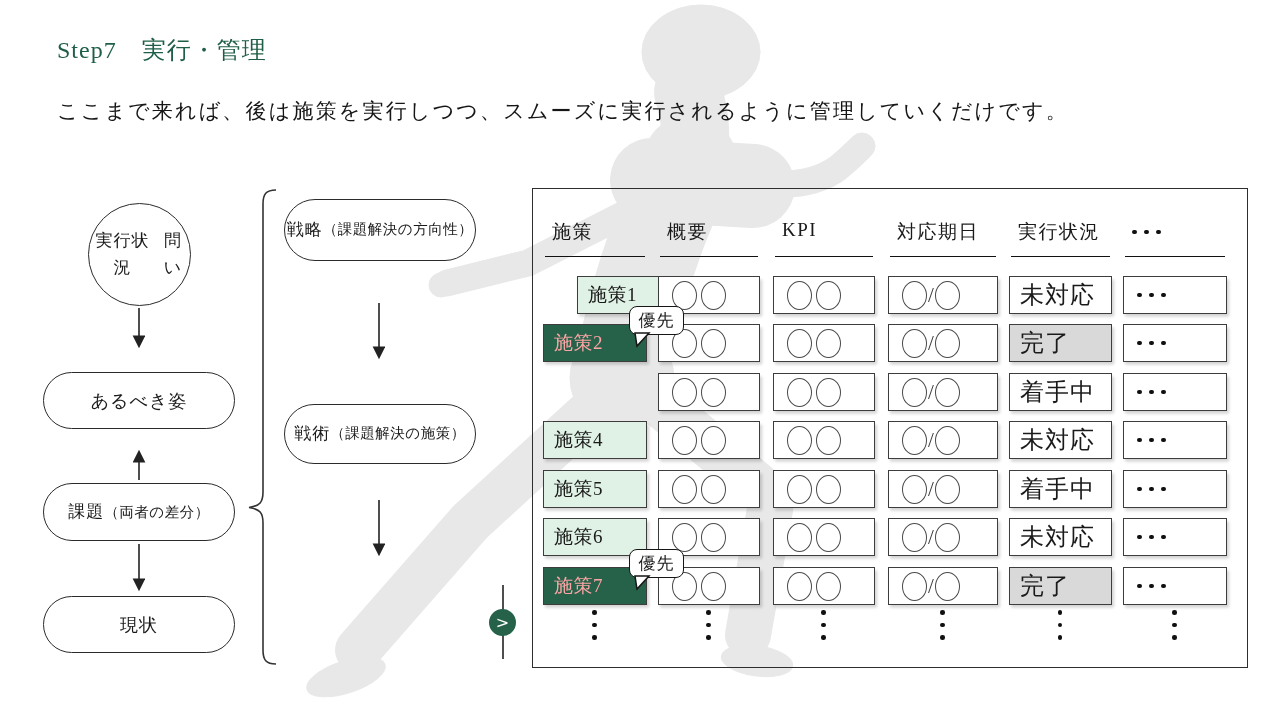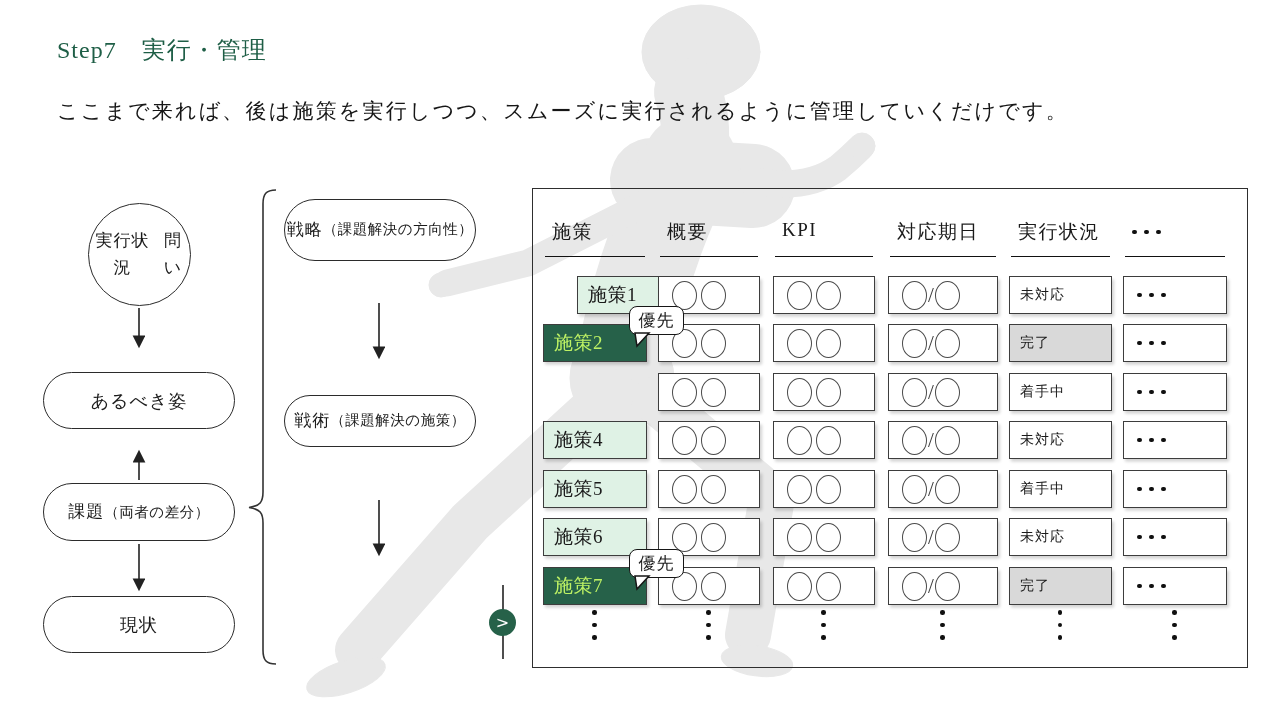--- a/index.html
+++ b/index.html
@@ -24,21 +24,21 @@
   }
   .fs .l1{font-size:17px;letter-spacing:1px;}
   .fs .l2{font-size:14.5px;letter-spacing:0.5px;}
   #node-question{left:88px;top:203px;width:103px;height:103px;border-radius:50%;line-height:1.55;}
   #node-ideal{left:43px;top:372px;width:192px;height:57px;border-radius:29px;}
   #node-ideal .l1{font-size:18px;}
   #node-issue{left:43px;top:483px;width:192px;height:58px;border-radius:29px;line-height:1.3;}
   #node-current{left:43px;top:596px;width:192px;height:57px;border-radius:29px;}
   #node-current .l1{font-size:18px;}
   #node-strategy{left:284px;top:199px;width:192px;height:62px;border-radius:31px;line-height:1.35;}
-  #node-tactics{left:284px;top:395px;width:192px;height:52px;border-radius:31px;line-height:1.35;}
+  #node-tactics{left:284px;top:404px;width:192px;height:60px;border-radius:31px;line-height:1.35;}
   #node-execute{
     left:285px;top:593px;width:192px;height:63px;border-radius:32px;
     background:#266149;border:1.4px solid #16291f;color:#fff;
   }
   #node-execute .l1{font-size:19px;letter-spacing:3px;}
   #chevron-circle{
     position:absolute;left:489px;top:609px;width:27px;height:27px;border-radius:50%;
     background:#266149;color:#fff;z-index:4;display:flex;align-items:center;justify-content:center;
     font-size:16px;font-family:"DejaVu Sans","Liberation Sans",sans-serif;
   }
@@ -48,22 +48,22 @@
     border:1.4px solid #2e2e2e;box-sizing:border-box;background:transparent;
   }
   .th{position:absolute;z-index:3;font-size:19px;letter-spacing:1.5px;white-space:nowrap;}
   .th-line{position:absolute;z-index:3;height:0;border-top:1.5px solid #111;}
   .cell{
     position:absolute;z-index:3;height:38px;box-sizing:border-box;background:#fff;
     border:1.3px solid #3d3d3d;display:flex;align-items:center;
     box-shadow:2px 2.5px 3px rgba(0,0,0,0.18);
   }
   .name-cell{background:#dff2e5;font-size:19px;padding-left:10px;letter-spacing:0.5px;}
-  .name-cell.dark{background:#266149;color:#bef264;}
-  .status-cell{font-size:14px;padding-left:10px;letter-spacing:1px;}
+  .name-cell.dark{background:#266149;color:#fca5a5;}
+  .status-cell{font-size:24px;padding-left:10px;letter-spacing:1px;}
   .status-cell.gray{background:#d9d9d9;}
   .oo{
     display:inline-block;width:25px;height:29px;border:1.5px solid #4a4a4a;border-radius:50%;
     box-sizing:border-box;background:transparent;
   }
   .oo+.oo{margin-left:4px;}
   .pad-l{margin-left:13px;}
   .slash{font-size:21px;margin:0 1px;color:#3a3a3a;}
   .hdot{width:4.5px;height:4.5px;border-radius:50%;background:#101010;}
   .hdot+.hdot{margin-left:7.5px;}

